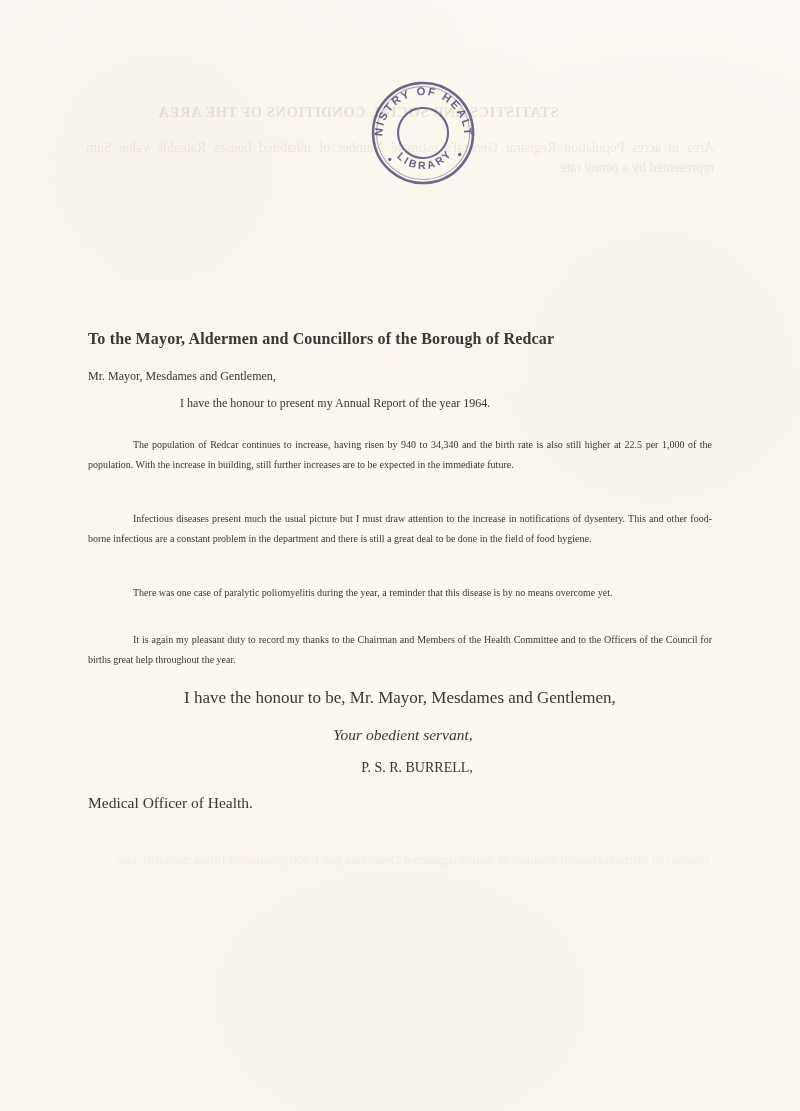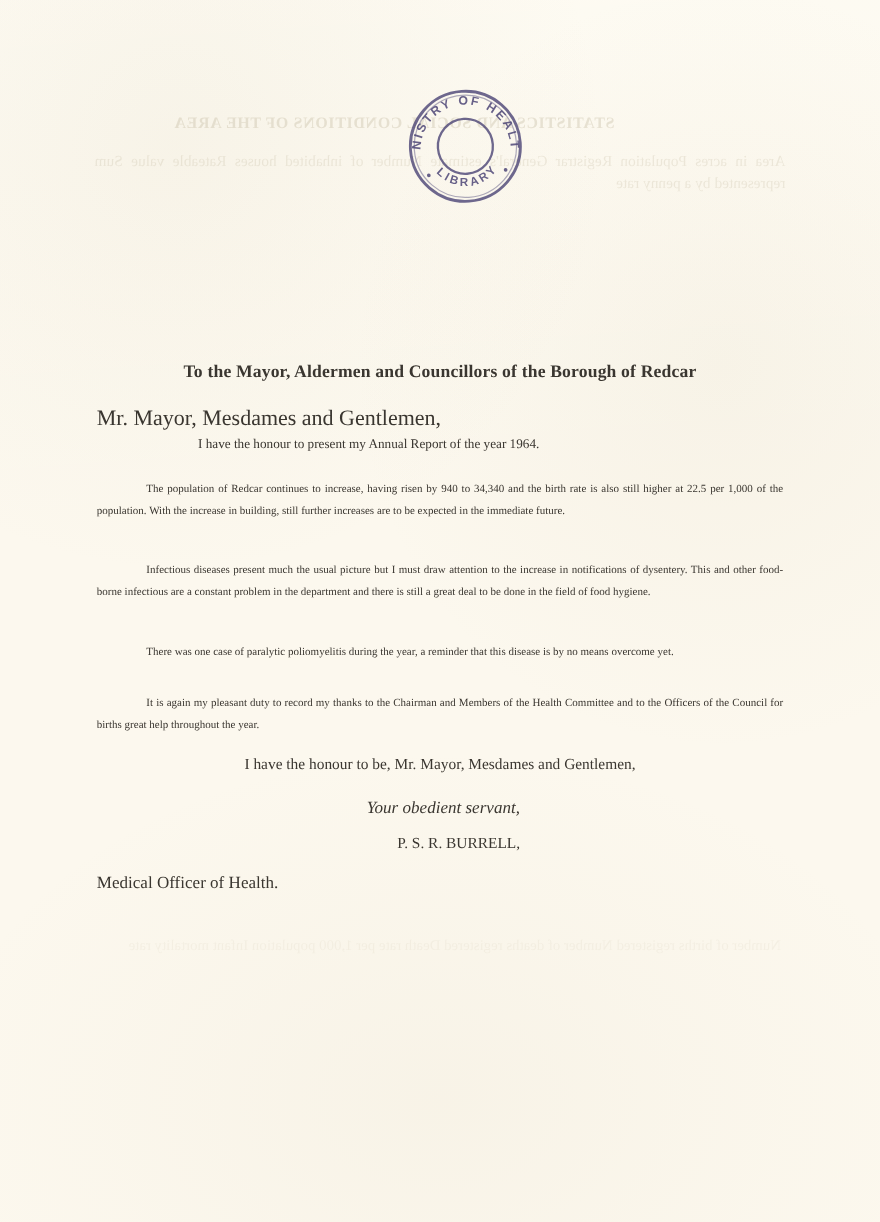--- a/index.html
+++ b/index.html
@@ -92,31 +92,31 @@
     left: 88px;
     top: 0;
     width: 624px;
   }
 
   #salutation-heading {
     position: absolute;
     top: 330px;
     left: 0;
     width: 624px;
-    text-align: center;
+    text-align: left;
     font-size: 16px;
     font-weight: bold;
     letter-spacing: 0.15px;
   }
 
   #greeting {
     position: absolute;
     top: 369px;
     left: 0;
-    font-size: 20px;
+    font-size: 12px;
     text-align: right;
   }
 
   #opening-line {
     position: absolute;
     top: 396px;
     left: 0;
     width: 624px;
     font-size: 12px;
     text-indent: 92px;
@@ -138,21 +138,21 @@
   #para-infectious  { top: 499px; }
   #para-polio       { top: 573px; }
   #para-thanks      { top: 620px; }
 
   #closing-line {
     position: absolute;
     top: 688px;
     left: 0;
     width: 624px;
     text-align: center;
-    font-size: 14px;
+    font-size: 17px;
   }
 
   #valediction {
     position: absolute;
     top: 726px;
     left: 0;
     width: 624px;
     text-align: center;
     font-size: 15.5px;
     padding-left: 6px;

